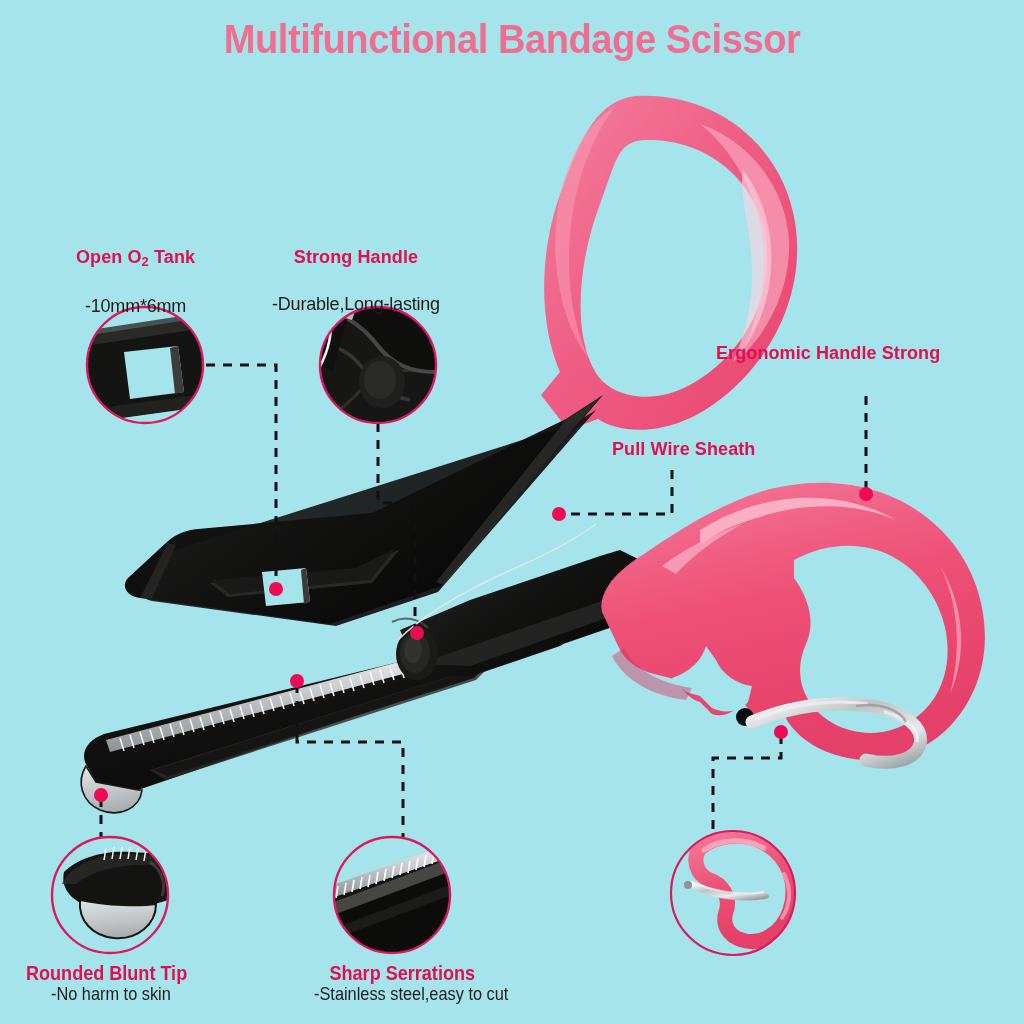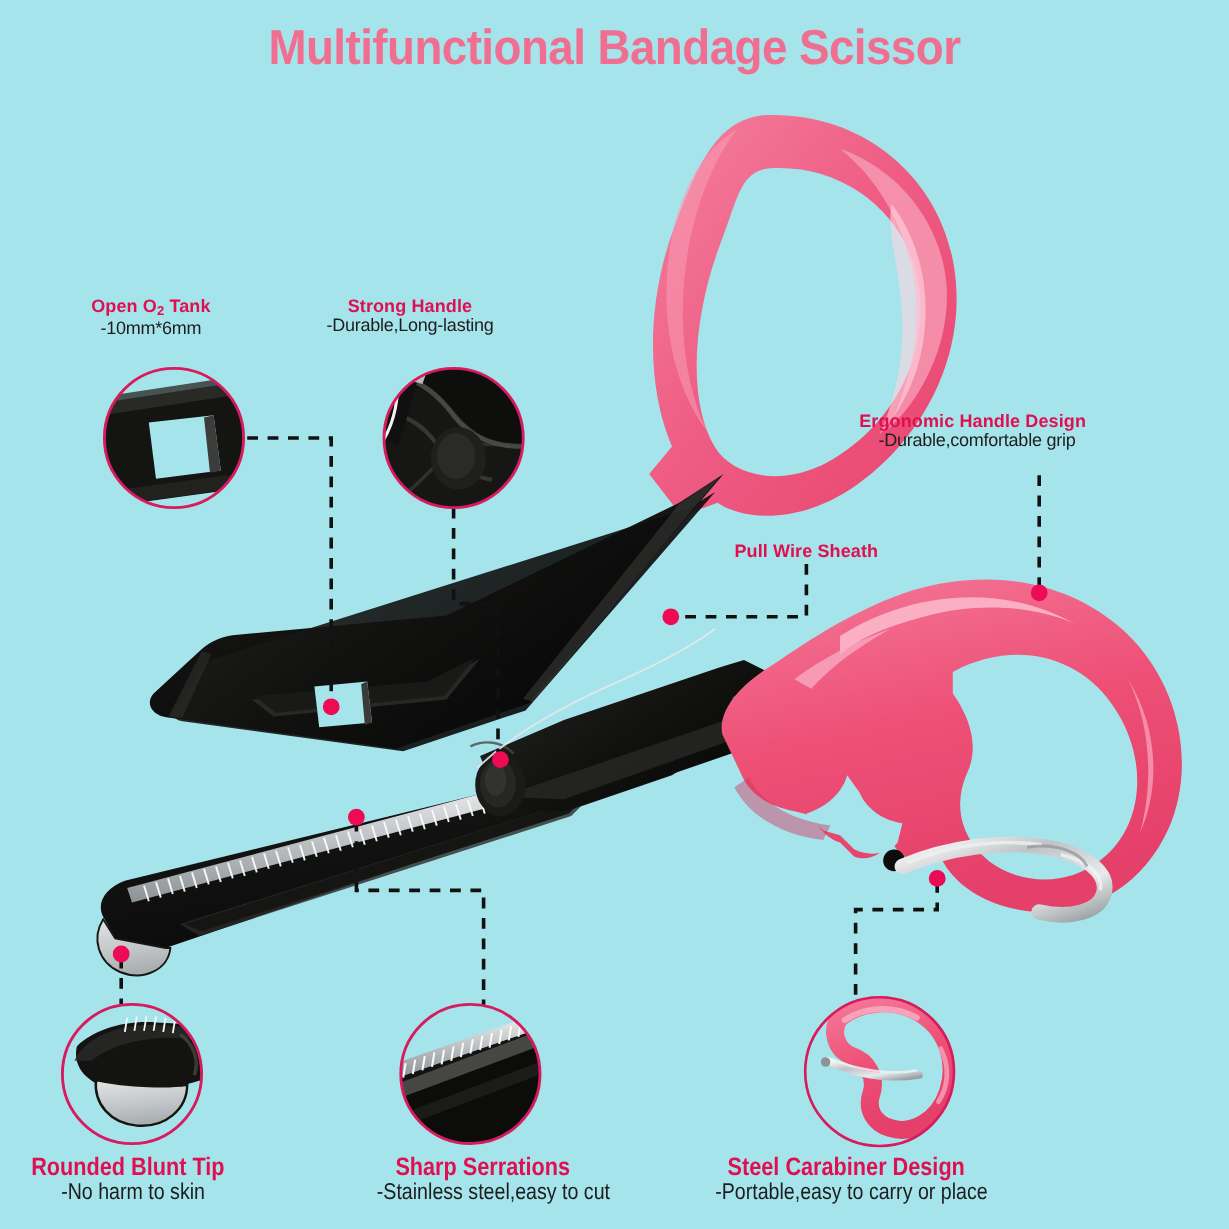--- a/index.html
+++ b/index.html
@@ -25,30 +25,30 @@
   }
 
   
   .label{position:absolute;white-space:nowrap;}
   .label .hd{
     font-weight:bold;color:#e01050;line-height:1.05;
   }
   .label .sub{
     color:#1d1d1d;line-height:1.1;font-weight:normal;
   }
-  .lbl-topish .hd{font-size:15px;letter-spacing:0.1px;}
-  .lbl-topish .sub{font-size:15px;letter-spacing:-0.2px;}
+  .lbl-topish .hd{font-size:18px;letter-spacing:0.1px;}
+  .lbl-topish .sub{font-size:18px;letter-spacing:-0.2px;margin-top:28px;}
   .lbl-bottom .hd{font-size:21px;transform:scaleX(0.86);transform-origin:left center;}
   .lbl-bottom .sub{font-size:19px;transform:scaleX(0.86);transform-origin:left center;}
 
   
   #lbl-o2{left:76px;top:248px;text-align:center;}
   #lbl-rivet{left:272px;top:248px;text-align:center;}
   #lbl-ergo{left:716px;top:344px;text-align:left;}
-  #lbl-sheath{left:612px;top:452px;text-align:left;}
+  #lbl-sheath{left:612px;top:440px;text-align:left;}
   #lbl-tip{left:26px;top:962px;text-align:center;}
   #lbl-serr{left:314px;top:962px;text-align:left;}
   #lbl-carab{left:596px;top:962px;text-align:left;}
 
   .sub2{font-size:0.72em;vertical-align:-0.25em;}
 </style>
 </head>
 <body>
 
 <div id="stage">
@@ -377,36 +377,31 @@
     <div class="hd"><span>Open O</span><span class="sub2">2</span><span> Tank</span></div>
     <div class="sub">-10mm*6mm</div>
   </div>
 
   <div class="label lbl-topish" id="lbl-rivet">
     <div class="hd">Strong Handle</div>
     <div class="sub">-Durable,Long-lasting</div>
   </div>
 
   <div class="label lbl-topish" id="lbl-ergo">
-    <div class="hd">Ergonomic Handle Design</div>
-    <div class="sub" style="padding-left:16px">-Durable,comfortable grip</div>
+    <div class="hd">Ergonomic Handle Strong</div>
   </div>
 
   <div class="label lbl-topish" id="lbl-sheath">
     <div class="hd">Pull Wire Sheath</div>
   </div>
 
   <div class="label lbl-bottom" id="lbl-tip">
     <div class="hd">Rounded Blunt Tip</div>
     <div class="sub" style="padding-left:10px">-No harm to skin</div>
   </div>
 
   <div class="label lbl-bottom" id="lbl-serr">
     <div class="hd" style="padding-left:18px">Sharp Serrations</div>
     <div class="sub">-Stainless steel,easy to cut</div>
   </div>
 
-  <div class="label lbl-bottom" id="lbl-carab">
-    <div class="hd" style="padding-left:12px">Steel Carabiner Design</div>
-    <div class="sub">-Portable,easy to carry or place</div>
-  </div>
 
 </div>
 
 </body></html>

